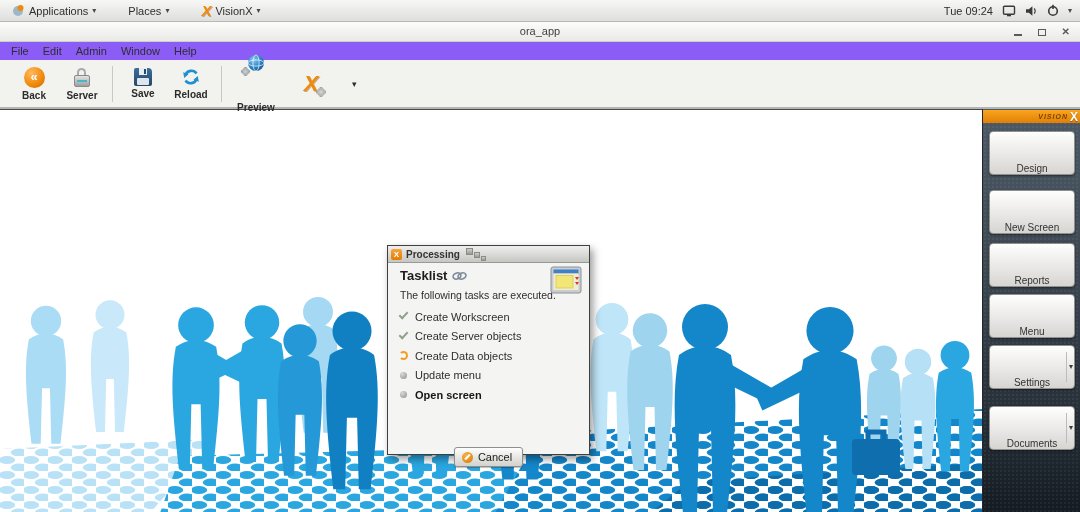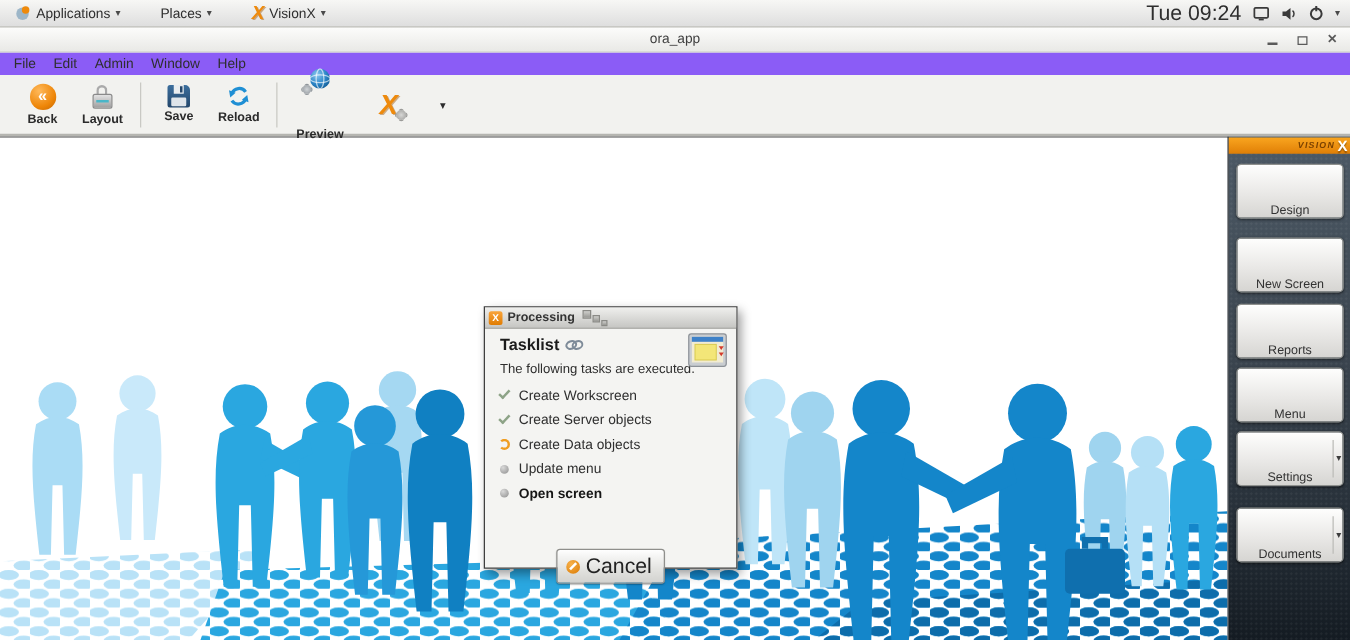--- a/index.html
+++ b/index.html
@@ -6,21 +6,21 @@
   html,body { width:1080px; height:512px; overflow:hidden; font-family:"Liberation Sans", sans-serif; background:#fff; }
 
   
   .panel { position:absolute; left:0; top:0; width:1080px; height:22px;
     background:linear-gradient(#f7f7f5,#dedede); border-bottom:1px solid #b9b9b4;
     display:flex; align-items:center; justify-content:space-between; z-index:50; }
   .panel-left { display:flex; align-items:center; gap:20px; padding-left:6px; }
   .panel-menu { display:flex; align-items:center; gap:4px; padding:2px 6px; font-size:11px; color:#2e2e2e; cursor:default; }
   .caret { font-size:8px; color:#4a4a4a; }
   .panel-right { display:flex; align-items:center; gap:9px; padding-right:8px; }
-  .clock { font-size:17px; color:#2e2e2e; }
+  .clock { font-size:11px; color:#2e2e2e; }
   .xlogo { font-weight:800; color:#ee8a0c; text-shadow:1px 1px 0 rgba(160,85,0,.45); font-style:italic; }
   .xlogo.panel-x { font-size:15px; line-height:1; }
 
   
   .wtitlebar { position:absolute; left:0; top:22px; width:1080px; height:20px;
     background:linear-gradient(#fcfcfb,#e9e9e6); border-bottom:1px solid #cfcfca; z-index:49; }
   .wtitle { position:absolute; left:0; right:0; top:3px; text-align:center; font-size:11px; color:#3f3f3f; }
   .wcontrols { position:absolute; right:10px; top:0; height:20px; display:flex; align-items:center; gap:16px; }
   .wc-min { width:8px; height:8px; border-bottom:2px solid #5a5a5a; }
   .wc-max { width:8px; height:7px; border:1.5px solid #5a5a5a; }
@@ -103,21 +103,21 @@
   .t-icbox { width:12px; display:flex; justify-content:center; }
   .t-ic { display:none; }
   .task.done .ic-check { display:block; width:9px; height:5px; border-left:2.5px solid #8da387;
     border-bottom:2.5px solid #8da387; transform:rotate(-47deg); margin-top:-4px; }
   .task.running .ic-spin { display:block; width:9px; height:9px; border:2.5px solid #f09d20;
     border-left-color:transparent; border-radius:50%; }
   .task.pending .ic-dot { display:block; width:7px; height:7px; border-radius:50%;
     background:radial-gradient(circle at 35% 30%,#d9d9d9,#8e8e8e); }
   .task.emphasis .t-label { font-weight:bold; color:#161616; }
   .cancel-row { position:absolute; left:0; right:0; bottom:5px; display:flex; justify-content:center; }
-  .cancel-btn { display:flex; align-items:center; gap:5px; padding:3px 10px 3px 7px; font-size:17px; color:#222;
+  .cancel-btn { display:flex; align-items:center; gap:5px; padding:3px 10px 3px 7px; font-size:11px; color:#222;
     background:linear-gradient(#fefefe,#e2e2df 60%,#d2d2cf); border:1px solid #8f8f8c; border-radius:3px;
     box-shadow:0 1px 1px rgba(0,0,0,.25); cursor:default; }
   .cancel-ic { position:relative; width:11px; height:11px; border-radius:50%;
     background:radial-gradient(circle at 35% 30%,#f7b049,#db7a02); }
   .cancel-ic::after { content:""; position:absolute; left:2px; top:4.5px; width:7px; height:2px;
     background:#fff; transform:rotate(-45deg); }
 
   .appicon { width:13px; height:13px; }
 </style>
 </head>
@@ -182,21 +182,21 @@
   <div class="tb-item">
     <div class="ic-back">«</div>
     <span class="tb-label">Back</span>
   </div>
   <div class="tb-item">
     <div class="ic-lock">
       <div class="shackle"></div>
         <div class="body"></div>
         <div class="slot"></div>
     </div>
-    <span class="tb-label">Layout</span>
+    <span class="tb-label">Server</span>
   </div>
   <div class="tb-sep"></div>
   <div class="tb-item">
     <div class="ic-save">
       <div class="shutter"></div>
         <div class="plate"></div>
     </div>
     <span class="tb-label">Save</span>
   </div>
   <div class="tb-item">

